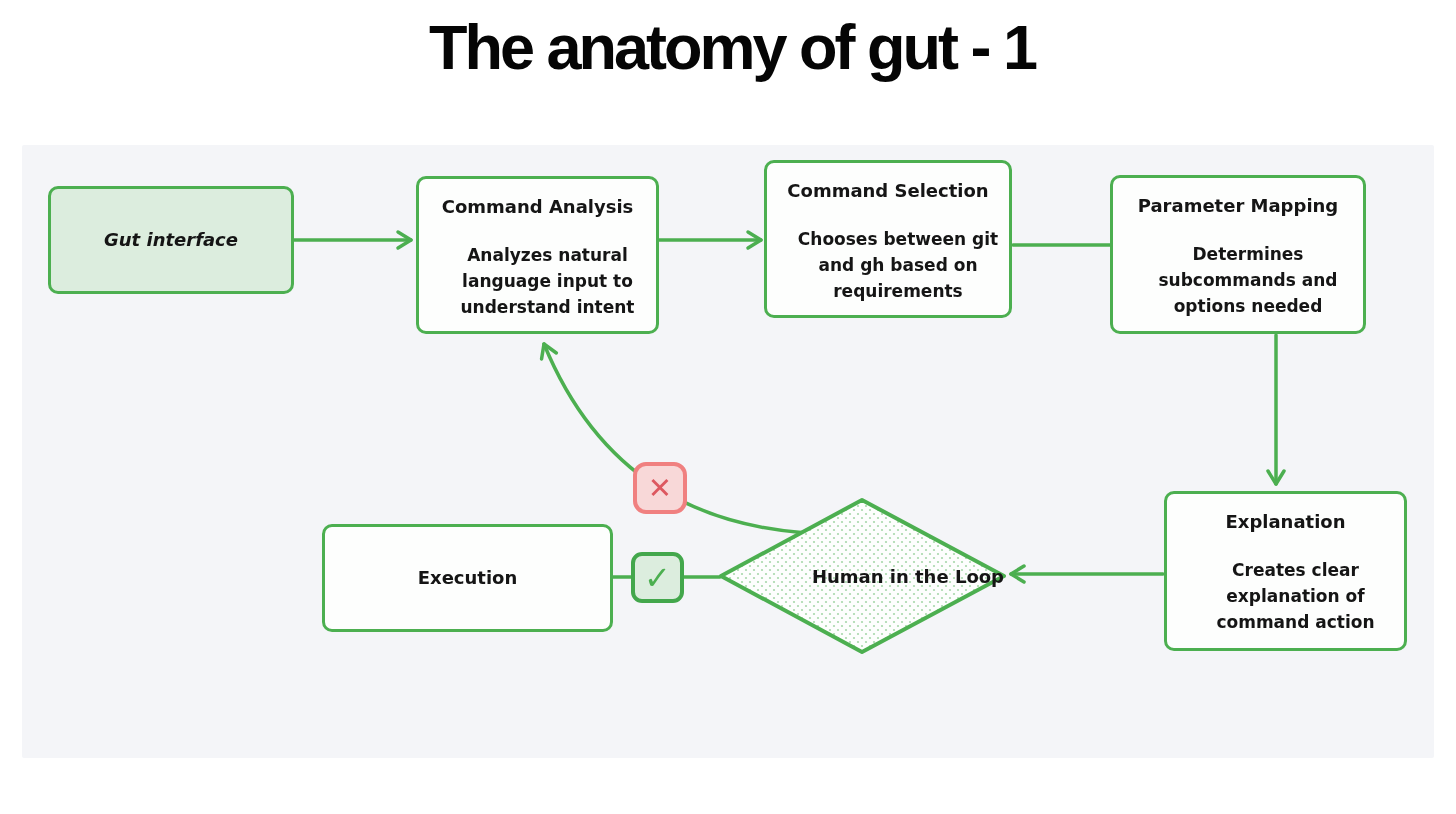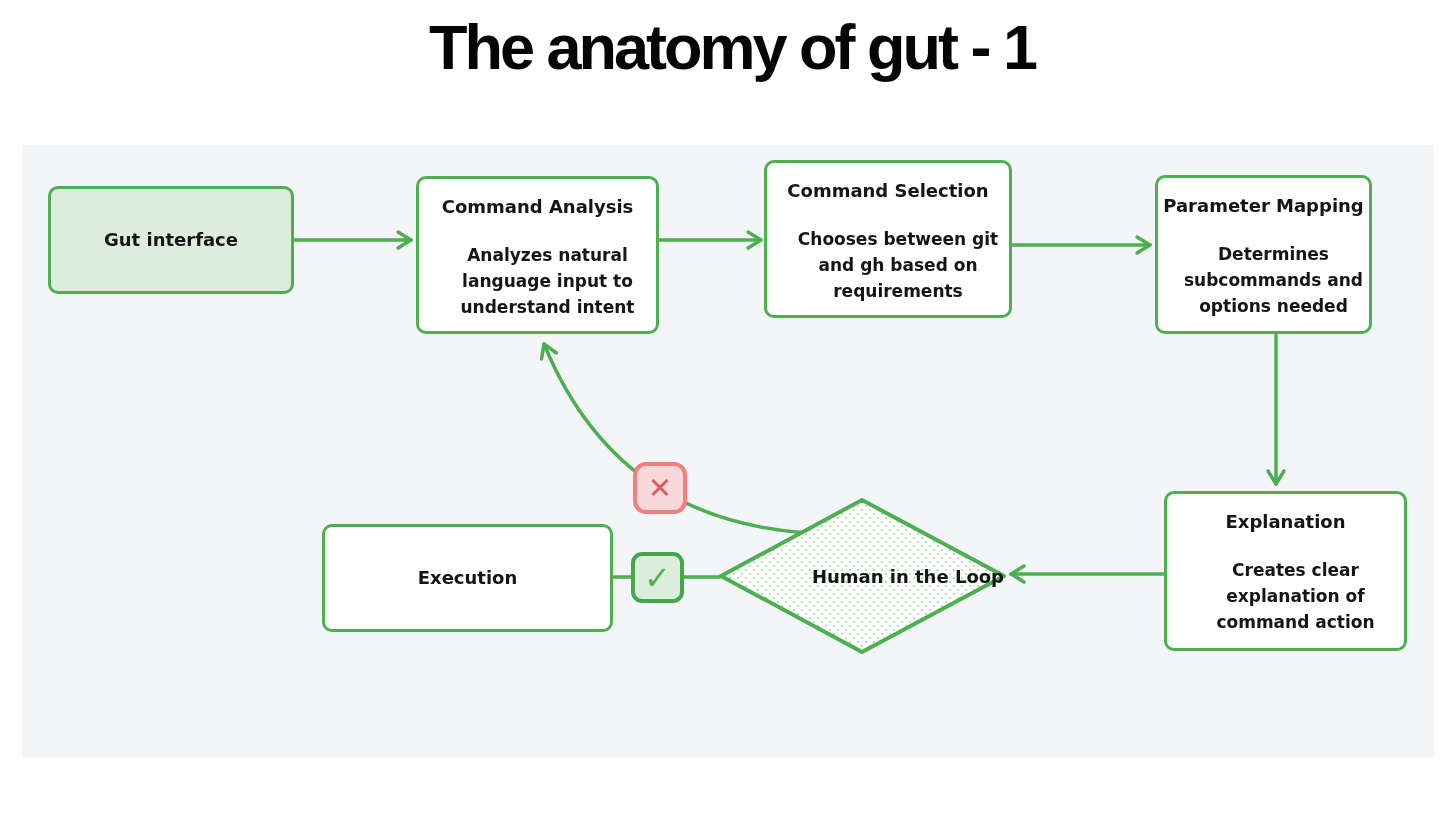--- a/index.html
+++ b/index.html
@@ -52,21 +52,21 @@
     border: 3.5px solid #4caf50;
     border-radius: 10px;
     background: #fdfefd;
     color: #151515;
     z-index: 2;
     display: flex;
     flex-direction: column;
     align-items: center;
     text-align: center;
   }
-  .node.filled { background: #dcedde; }
+  .node.filled { background: #dcedde; font-style: italic; }
   .node.center {
     justify-content: center;
   }
   .node-title {
     font-size: 18px;
     font-weight: bold;
     line-height: 22px;
   }
   .node.detailed { padding-top: 17px; }
   .node.detailed .node-title { margin-bottom: 24px; }
@@ -169,21 +169,21 @@
 understand intent</div>
   </div>
 
   <div class="node detailed" style="left:764px; top:160px; width:248px; height:158px;">
     <div class="node-title">Command Selection</div>
     <div class="node-body">Chooses between git
 and gh based on
 requirements</div>
   </div>
 
-  <div class="node detailed" style="left:1155px; top:175px; width:217px; height:159px;">
+  <div class="node detailed" style="left:1110px; top:175px; width:256px; height:159px;">
     <div class="node-title">Parameter Mapping</div>
     <div class="node-body">Determines
 subcommands and
 options needed</div>
   </div>
 
   <div class="node detailed" style="left:1164px; top:491px; width:243px; height:160px;">
     <div class="node-title">Explanation</div>
     <div class="node-body">Creates clear
 explanation of

